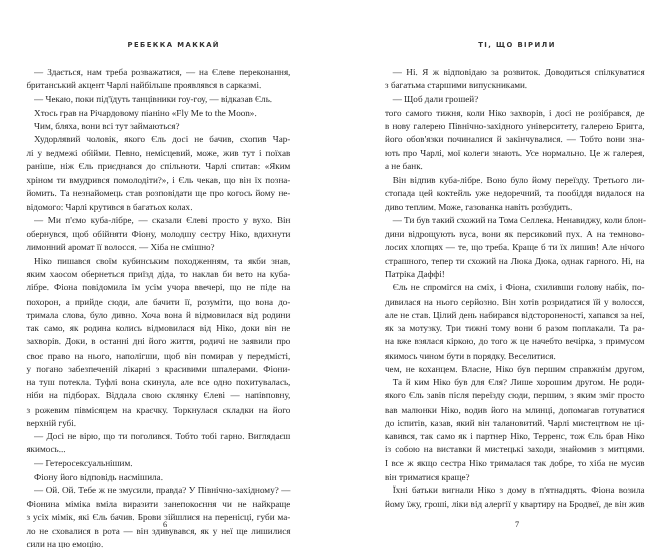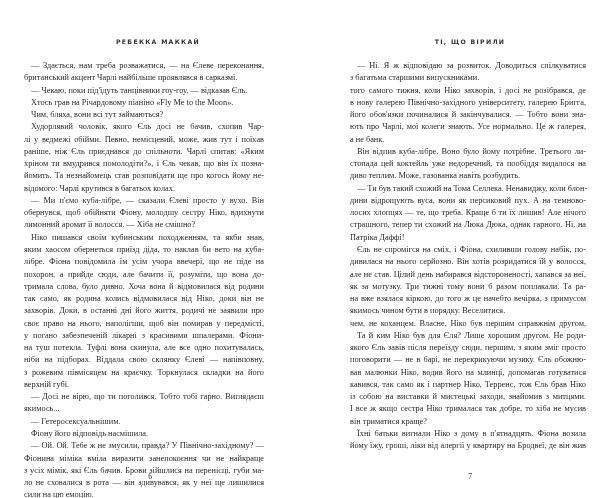--- a/index.html
+++ b/index.html
@@ -79,44 +79,45 @@
       <span class="ln last">сили на цю емоцію.</span>
     </div>
   <div class="folio">6</div>
 </div>
 
 <div class="page right">
   <div class="running-head">ТІ, ЩО ВІРИЛИ</div>
   <div class="body-text">
       <span class="ln ind">— Ні. Я ж відповідаю за розвиток. Доводиться спілкуватися</span>
       <span class="ln last">з багатьма старшими випускниками.</span>
+      <span class="ln ind last">— Щоб дали грошей?</span>
       <span class="ln">того самого тижня, коли Ніко захворів, і досі не розібрався, де</span>
       <span class="ln">в нову галерею Північно-західного університету, галерею Бригга,</span>
       <span class="ln">його обов'язки починалися й закінчувалися. — Тобто вони зна-</span>
       <span class="ln">ють про Чарлі, мої колеги знають. Усе нормально. Це ж галерея,</span>
       <span class="ln last">а не банк.</span>
-      <span class="ln ind">Він відпив куба-лібре. Воно було йому потрібне. Третього ли-</span>
+      <span class="ln ind">Він відпив куба-лібре. Воно було йому переїзду. Третього ли-</span>
       <span class="ln">стопада цей коктейль уже недоречний, та пообіддя видалося на</span>
       <span class="ln last">диво теплим. Може, газованка навіть розбудить.</span>
       <span class="ln ind">— Ти був такий схожий на Тома Селлека. Ненавиджу, коли блон-</span>
       <span class="ln">дини відрощують вуса, вони як персиковий пух. А на темново-</span>
       <span class="ln">лосих хлопцях — те, що треба. Краще б ти їх лишив! Але нічого</span>
       <span class="ln">страшного, тепер ти схожий на Люка Дюка, однак гарного. Ні, на</span>
       <span class="ln last">Патріка Даффі!</span>
       <span class="ln ind">Єль не спромігся на сміх, і Фіона, схиливши голову набік, по-</span>
       <span class="ln">дивилася на нього серйозно. Він хотів розридатися їй у волосся,</span>
       <span class="ln">але не став. Цілий день набирався відстороненості, хапався за неї,</span>
       <span class="ln">як за мотузку. Три тижні тому вони б разом поплакали. Та ра-</span>
       <span class="ln">на вже взялася кіркою, до того ж це начебто вечірка, з примусом</span>
       <span class="ln last">якимось чином бути в порядку. Веселитися.</span>
       <span class="ln">чем, не коханцем. Власне, Ніко був першим справжнім другом,</span>
       <span class="ln ind">Та й ким Ніко був для Єля? Лише хорошим другом. Не роди-</span>
       <span class="ln">якого Єль завів після переїзду сюди, першим, з яким зміг просто</span>
-      <span class="ln">поговорити — не в барі, не перекрикуючи музику. Єль обожню-</span>
       <span class="ln">вав малюнки Ніко, водив його на млинці, допомагав готуватися</span>
+      <span class="ln">до іспитів, казав, який він талановитий. Чарлі мистецтвом не ці-</span>
       <span class="ln">кавився, так само як і партнер Ніко, Терренс, тож Єль брав Ніко</span>
       <span class="ln">із собою на виставки й мистецькі заходи, знайомив з митцями.</span>
       <span class="ln">І все ж якщо сестра Ніко трималася так добре, то хіба не мусив</span>
       <span class="ln last">він триматися краще?</span>
       <span class="ln ind">Їхні батьки вигнали Ніко з дому в п'ятнадцять. Фіона возила</span>
       <span class="ln">йому їжу, гроші, ліки від алергії у квартиру на Бродвеї, де він жив</span>
     </div>
   <div class="folio">7</div>
 </div>
 

